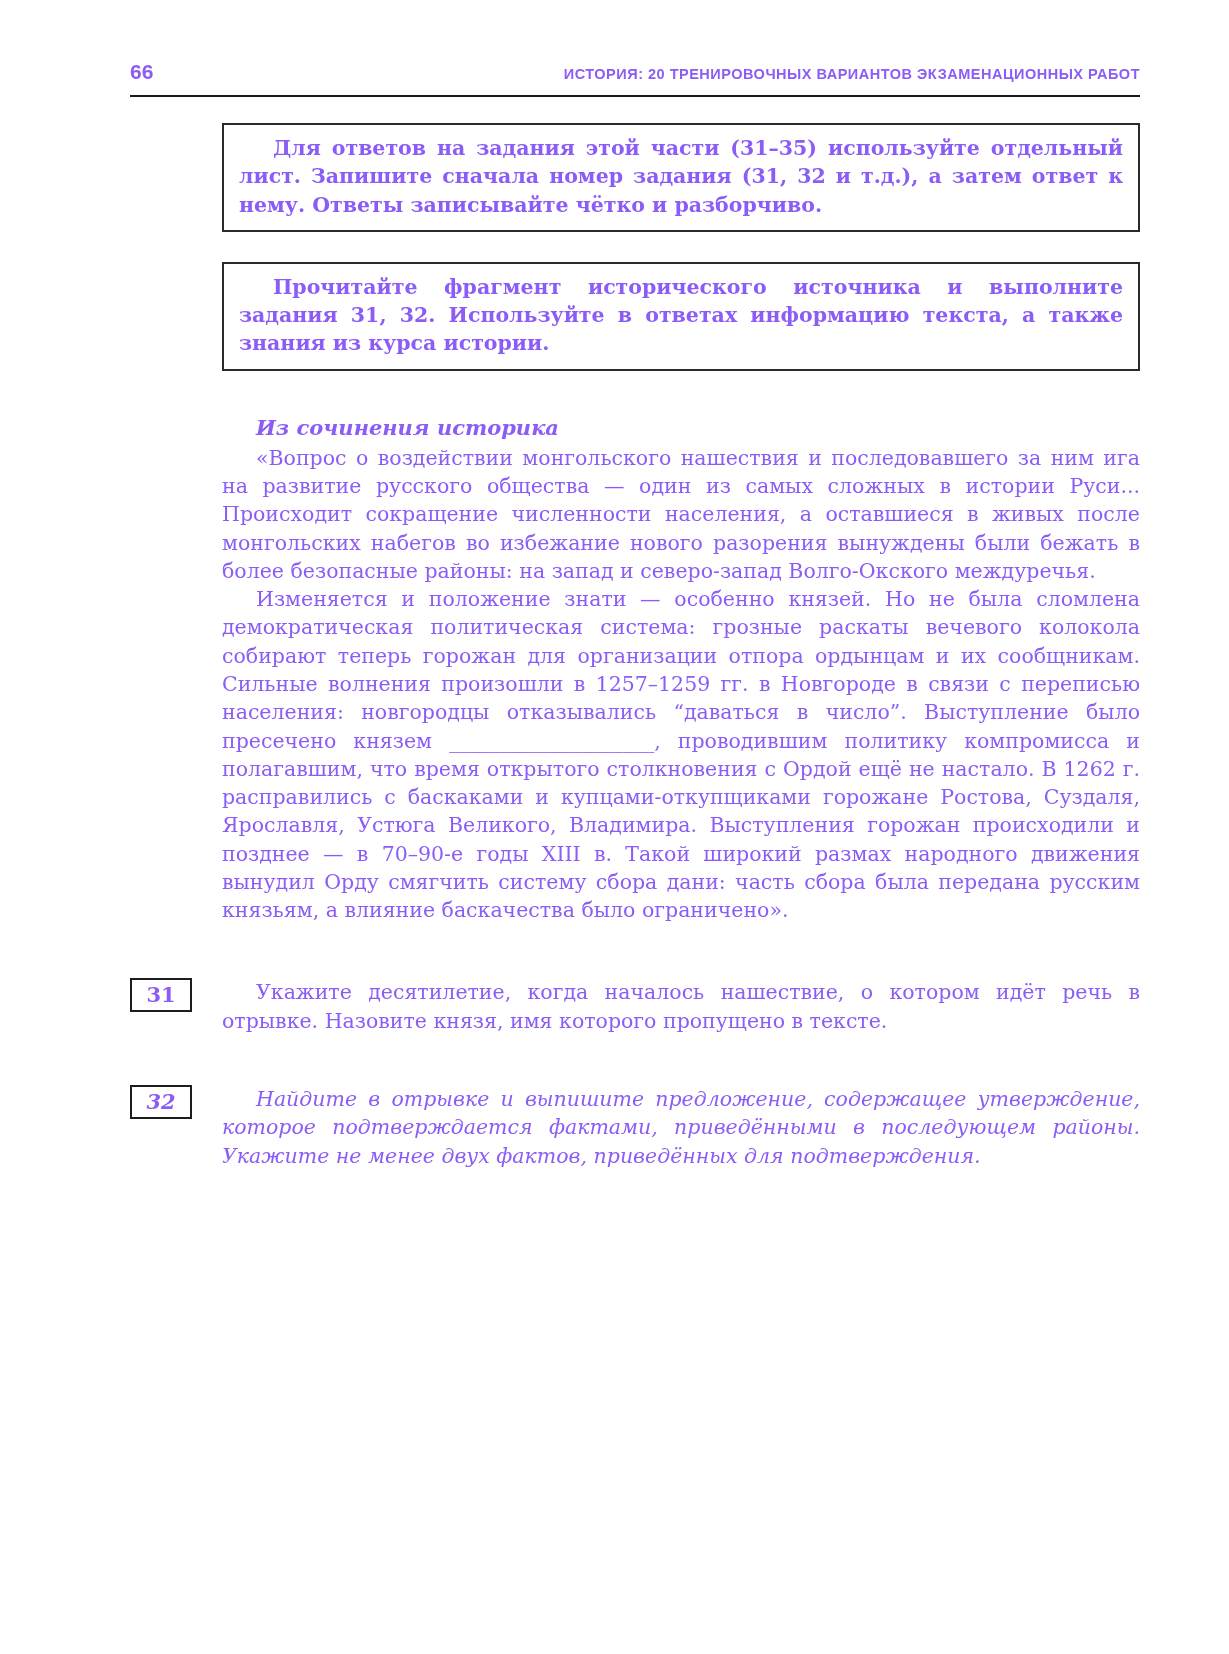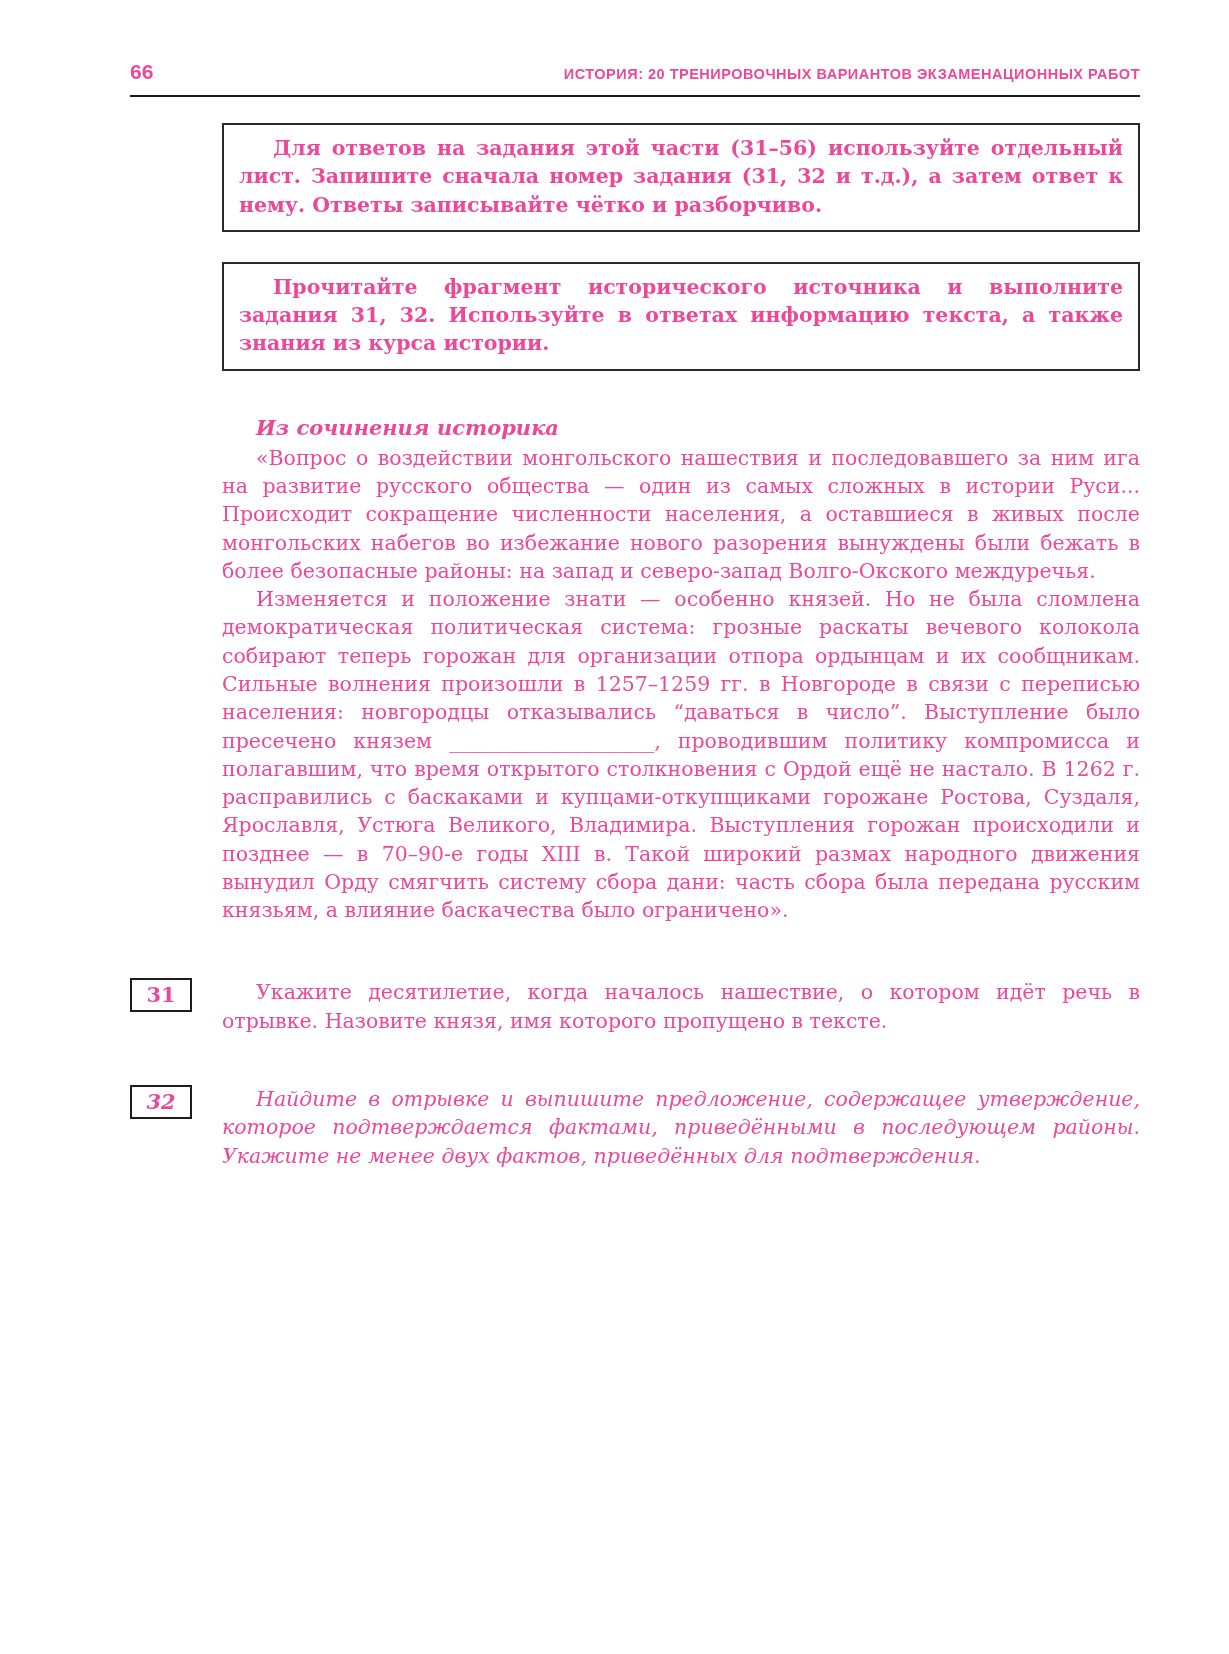--- a/index.html
+++ b/index.html
@@ -2,21 +2,21 @@
 <html><head>
 <meta charset="utf-8">
 <style>
   * { margin: 0; padding: 0; box-sizing: border-box; }
   html, body { background: #e8e8e8; }
   .page {
     width: 1229px;
     height: 1654px;
     margin: 0 auto;
     background: #ffffff;
-    color: #ec4899;
+    color: #8b5cf6;
     font-family: "DejaVu Serif", "Liberation Serif", serif;
     position: relative;
     padding: 60px 89px 40px 130px;
     overflow: hidden;
   }
   .running-head {
     display: flex;
     justify-content: space-between;
     align-items: baseline;
     font-family: "Liberation Sans", sans-serif;
@@ -96,21 +96,21 @@
   <header class="running-head">
     <span class="page-num">66</span>
     <span class="running-title">ИСТОРИЯ: 20 ТРЕНИРОВОЧНЫХ ВАРИАНТОВ ЭКЗАМЕНАЦИОННЫХ РАБОТ</span>
   </header>
   <hr class="head-rule">
 
   <div class="content">
 
 
     <div class="box">
-      <p class="indent">Для ответов на задания этой части (31–56) используйте отдельный лист. Запишите сначала номер задания (31, 32 и т.д.), а затем ответ к нему. Ответы записывайте чётко и разборчиво.</p>
+      <p class="indent">Для ответов на задания этой части (31–35) используйте отдельный лист. Запишите сначала номер задания (31, 32 и т.д.), а затем ответ к нему. Ответы записывайте чётко и разборчиво.</p>
     </div>
 
     <div class="box second">
       <p class="indent">Прочитайте фрагмент исторического источника и выполните задания 31, 32. Используйте в ответах информацию текста, а также знания из курса истории.</p>
     </div>
 
     <p class="source-heading">Из сочинения историка</p>
 
     <p class="body-text indent">«Вопрос о воздействии монгольского нашествия и последовавшего за ним ига на развитие русского общества — один из самых сложных в истории Руси... Происходит сокращение численности населения, а оставшиеся в живых после монгольских набегов во избежание нового разорения вынуждены были бежать в более безопасные районы: на запад и северо-запад Волго-Окского междуречья.</p>
     <p class="body-text indent">Изменяется и положение знати — особенно князей. Но не была сломлена демократическая политическая система: грозные раскаты вечевого колокола собирают теперь горожан для организации отпора ордынцам и их сообщникам. Сильные волнения произошли в 1257–1259 гг. в Новгороде в связи с переписью населения: новгородцы отказывались “даваться в число”. Выступление было пресечено князем ____________________, проводившим политику компромисса и полагавшим, что время открытого столкновения с Ордой ещё не настало. В 1262 г. расправились с баскаками и купцами-откупщиками горожане Ростова, Суздаля, Ярославля, Устюга Великого, Владимира. Выступления горожан происходили и позднее — в 70–90-е годы XIII в. Такой широкий размах народного движения вынудил Орду смягчить систему сбора дани: часть сбора была передана русским князьям, а влияние баскачества было ограничено».</p>

